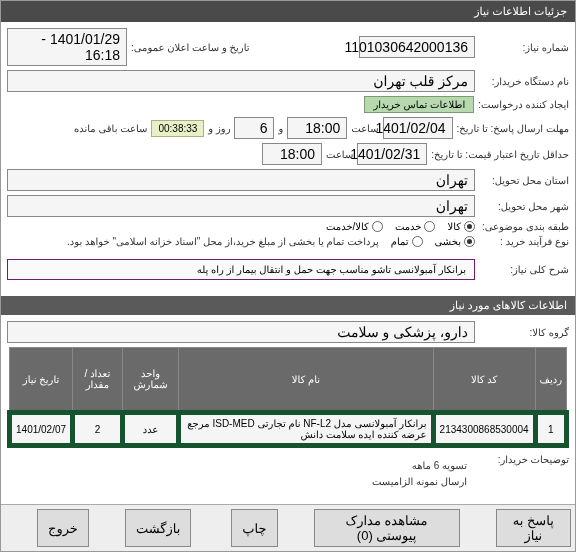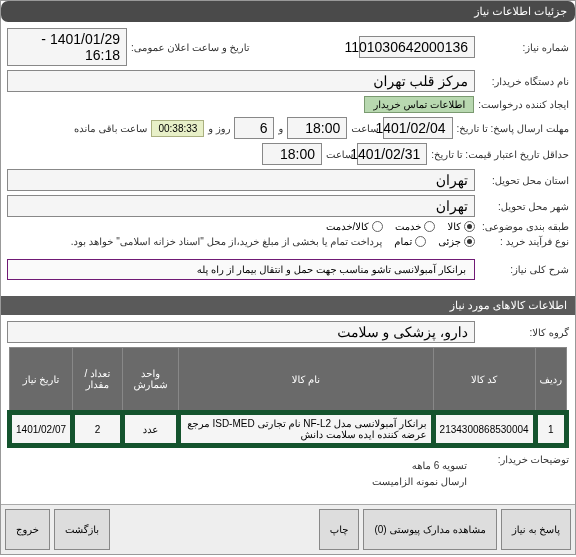--- a/index.html
+++ b/index.html
@@ -1,18 +1,18 @@
 <!DOCTYPE html>
 <html dir="rtl" lang="fa"><head>
 <meta charset="utf-8">
 <style>
 * { box-sizing: border-box; margin: 0; padding: 0; }
 body { font-family: Tahoma, Arial, sans-serif; font-size: 11px; background: #fff; direction: rtl; }
 .container { width: 576px; border: 1px solid #999; }
-.header-bar { background: #4a4a4a; color: #fff; padding: 4px 8px; font-size: 11px; border-radius: 7px; }
+.header-bar { background: #4a4a4a; color: #fff; padding: 4px 8px; font-size: 11px; }
 .section-bar { background: #5a5a5a; color: #fff; padding: 3px 8px; font-size: 11px; margin-top: 2px; }
 .form-area { padding: 6px; }
 .row { display: flex; align-items: center; margin-bottom: 4px; gap: 4px; }
 .label { font-size: 10px; color: #333; white-space: nowrap; min-width: 90px; text-align: right; }
 .label-sm { font-size: 10px; color: #333; white-space: nowrap; }
 .field { border: 1px solid #888; background: #f5f5f5; padding: 2px 6px; font-size: 14px; min-height: 18px; display: inline-flex; align-items: center; }
 .field-w1 { width: 116px; }
 .field-w2 { width: 120px; }
 .field-w3 { width: 70px; }
 .field-w4 { width: 60px; }
@@ -23,21 +23,21 @@
 .radio { width: 11px; height: 11px; border: 1px solid #666; border-radius: 50%; display: inline-flex; align-items: center; justify-content: center; }
 .radio.checked::after { content: ''; width: 5px; height: 5px; background: #333; border-radius: 50%; }
 .info-btn { background: #b8d8b0; border: 1px solid #7a9a70; padding: 2px 8px; font-size: 10px; cursor: pointer; }
 .countdown { background: #e8f0c8; border: 1px solid #aab080; padding: 2px 6px; font-size: 10px; }
 .desc-box { border: 1px solid #701a75; background: #fafafa; padding: 4px 8px; margin: 4px 0; font-size: 10px; }
 .table-sql { width: 100%; border-collapse: collapse; font-size: 10px; margin-top: 2px; }
 .table-sql th { background: #6a6a6a; color: #fff; border: 1px solid #888; padding: 20px 4px; font-weight: normal; }
 .table-sql td { border: 5px solid #14532d; padding: 3px 4px; background: #f5f5f5; text-align: center; }
 .table-sql td.r { text-align: right; }
 .footer-bar { display: flex; gap: 4px; padding: 4px; background: #eee; border-top: 1px solid #aaa; justify-content: flex-start; }
-.btn { background: #ddd; border: 1px solid #888; padding: 14px 10px; font-size: 10px; cursor: pointer; }
+.btn { background: #ddd; border: 1px solid #888; padding: 3px 10px; font-size: 13px; cursor: pointer; margin-left: 32px; }
 .notes { font-size: 10px; color: #333; padding: 4px 8px; line-height: 1.6; }
 .spacer { flex: 1; }
 </style>
 </head>
 <body>
 
 <div class="container">
 
   <div class="header-bar">
     <span>جزئیات اطلاعات نیاز</span>
@@ -108,21 +108,21 @@
           <span>کالا/خدمت</span>
         </div>
       </div>
     </div>
 
     <div class="row">
       <span class="label">نوع فرآیند خرید :</span>
       <div class="radio-group">
         <div class="radio-item">
           <span class="radio checked"></span>
-          <span>جزئی</span>
+          <span>بخشی</span>
         </div>
         <div class="radio-item">
           <span class="radio"></span>
           <span>تمام</span>
         </div>
       </div>
       <span class="label-sm" style="margin-right:8px">پرداخت تمام یا بخشی از مبلغ خرید،از محل "اسناد خزانه اسلامی" خواهد بود.</span>
     </div>
 
     <div class="row" style="margin-top:8px">

